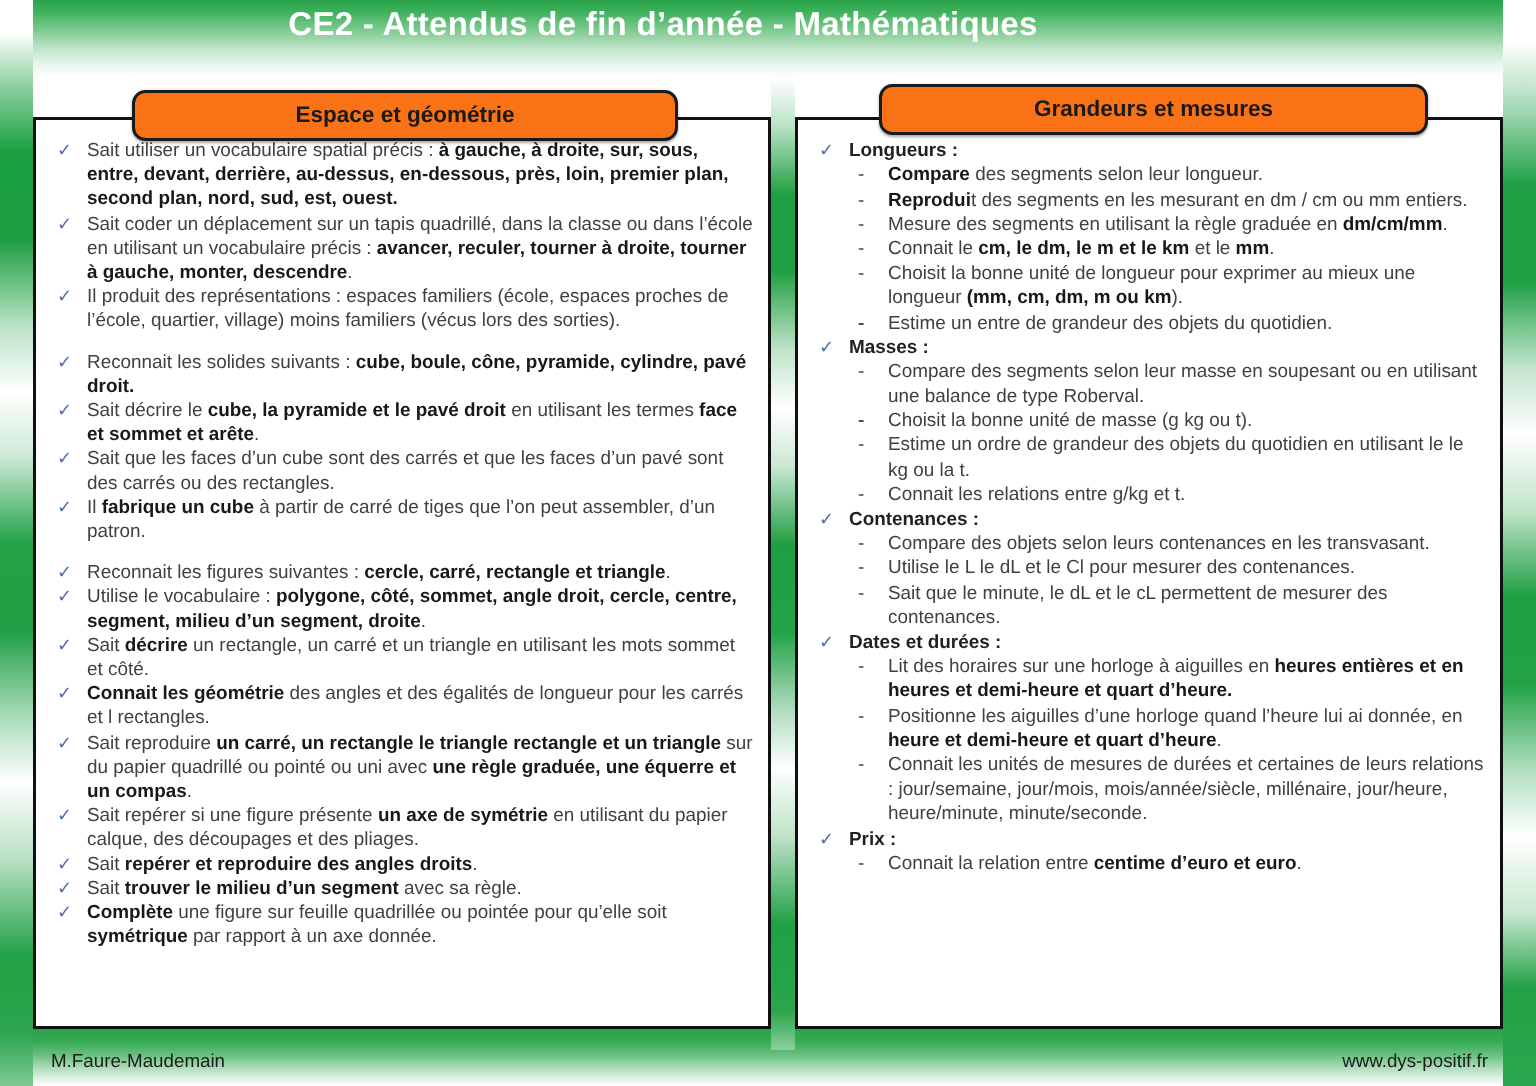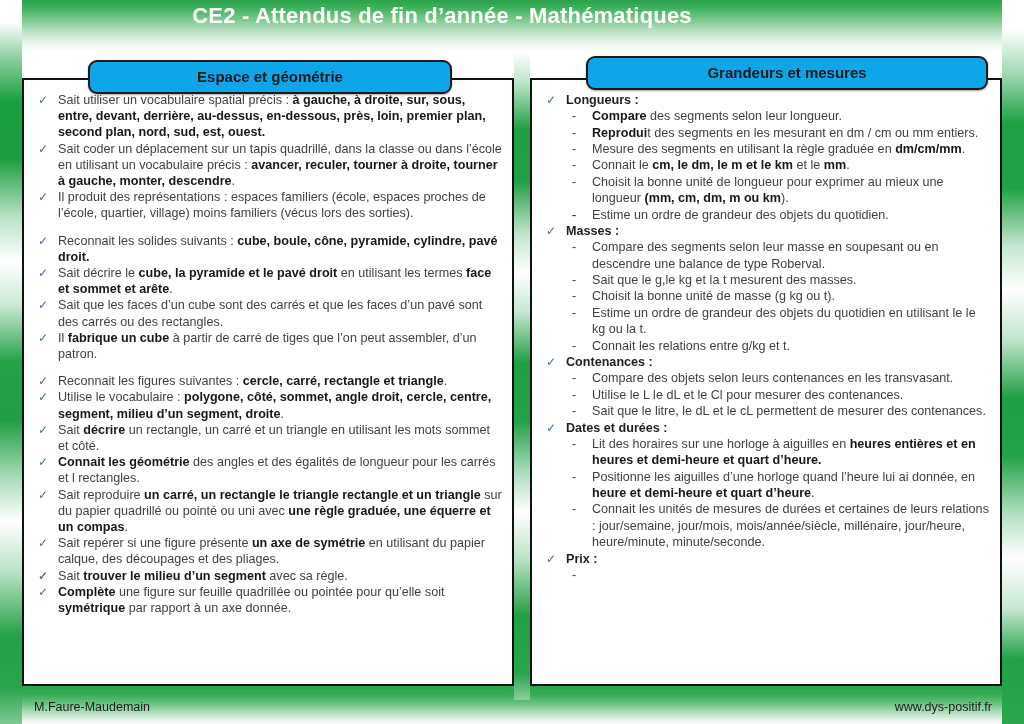--- a/index.html
+++ b/index.html
@@ -130,34 +130,34 @@
     border: 2px solid #111111;
     box-sizing: border-box;
     z-index: 3;
   }
   .col-left  { left: 22px;  top: 78px; width: 492px; height: 608px; }
   .col-right { left: 530px; top: 78px; width: 472px; height: 608px; }
 
   .col-header {
     position: absolute;
     box-sizing: border-box;
-    background: #0ea5e9;
+    background: #f97316;
     border: 2px solid #1a1a1a;
     border-radius: 9px;
     text-align: center;
     font-weight: bold;
     font-size: 15px;
     color: #1a1a1a;
     line-height: 30px;
     height: 34px;
     z-index: 6;
     box-shadow: 0 1px 2px rgba(0,0,0,0.35);
   }
   .hdr-left  { left: 88px;  top: 60px; width: 364px; }
-  .hdr-right { left: 586px; top: 56px; width: 402px; }
+  .hdr-right { left: 586px; top: 56px; width: 366px; }
 
   .col-body {
     padding: 12px 10px 6px 8px;
     box-sizing: border-box;
     height: 100%;
     overflow: hidden;
   }
 
   
   ul.checks {
@@ -244,59 +244,59 @@
         <li><span class="tick">✓</span><span>Sait décrire le <b>cube, la pyramide et le pavé droit</b> en utilisant les termes <b>face et sommet et arête</b>.</span></li>
         <li><span class="tick">✓</span><span>Sait que les faces d’un cube sont des carrés et que les faces d’un pavé sont des carrés ou des rectangles.</span></li>
         <li><span class="tick">✓</span><span>Il <b>fabrique un cube</b> à partir de carré de tiges que l’on peut assembler, d’un patron.</span></li>
         <li class="spacer"></li>
         <li><span class="tick">✓</span><span>Reconnait les figures suivantes : <b>cercle, carré, rectangle et triangle</b>.</span></li>
         <li><span class="tick">✓</span><span>Utilise le vocabulaire : <b>polygone, côté, sommet, angle droit, cercle, centre, segment, milieu d’un segment, droite</b>.</span></li>
         <li><span class="tick">✓</span><span>Sait <b>décrire</b> un rectangle, un carré et un triangle en utilisant les mots sommet et côté.</span></li>
         <li><span class="tick">✓</span><span><b>Connait les géométrie</b> des angles et des égalités de longueur pour les carrés et l rectangles.</span></li>
         <li><span class="tick">✓</span><span>Sait reproduire <b>un carré, un rectangle le triangle rectangle et un triangle</b> sur du papier quadrillé ou pointé ou uni avec <b>une règle graduée, une équerre et un compas</b>.</span></li>
         <li><span class="tick">✓</span><span>Sait repérer si une figure présente <b>un axe de symétrie</b> en utilisant du papier calque, des découpages et des pliages.</span></li>
-        <li><span class="tick">✓</span></li>
+        <li><span class="tick">✓</span><span>Sait <b>repérer et reproduire des angles droits</b>.</span></li>
         <li><span class="tick">✓</span><span>Sait <b>trouver le milieu d’un segment</b> avec sa règle.</span></li>
         <li><span class="tick">✓</span><span><b>Complète</b> une figure sur feuille quadrillée ou pointée pour qu’elle soit <b>symétrique</b> par rapport à un axe donnée.</span></li>
       </ul>
   </div>
 </div>
 <div class="col-header hdr-left">Espace et géométrie</div>
 
 <div class="column col-right">
   <div class="col-body">
     <ul class="checks" id="right-list">
         <li class="group"><span class="tick">✓</span><span class="grouplabel">Longueurs :</span><ul class="subs">
             <li><span class="dash">-</span><span><b>Compare</b> des segments selon leur longueur.</span></li>
             <li><span class="dash">-</span><span><b>Reprodui</b>t des segments en les mesurant en dm / cm ou mm entiers.</span></li>
             <li><span class="dash">-</span><span>Mesure des segments en utilisant la règle graduée en <b>dm/cm/mm</b>.</span></li>
             <li><span class="dash">-</span><span>Connait le <b>cm, le dm, le m et le km</b> et le <b>mm</b>.</span></li>
             <li><span class="dash">-</span><span>Choisit la bonne unité de longueur pour exprimer au mieux une longueur <b>(mm, cm, dm, m ou km</b>).</span></li>
             <li><span class="dash">-</span></li>
-            <li><span class="dash">-</span><span>Estime un ordre de grandeur des objets du quotidien.</span></li>
+            <li><span class="dash">-</span><span>Estime un entre de grandeur des objets du quotidien.</span></li>
           </ul></li>
         <li class="group"><span class="tick">✓</span><span class="grouplabel">Masses :</span><ul class="subs">
-            <li><span class="dash">-</span><span>Compare des segments selon leur masse en soupesant ou en descendre une balance de type Roberval.</span></li>
-            <li><span class="dash">-</span><span>Sait que le g,le kg et la t mesurent des masses.</span></li>
+            <li><span class="dash">-</span><span>Compare des segments selon leur masse en soupesant ou en utilisant une balance de type Roberval.</span></li>
+            <li><span class="dash">-</span></li>
             <li><span class="dash">-</span><span>Choisit la bonne unité de masse (g kg ou t).</span></li>
             <li><span class="dash">-</span><span>Estime un ordre de grandeur des objets du quotidien en utilisant le le kg ou la t.</span></li>
             <li><span class="dash">-</span><span>Connait les relations entre g/kg et t.</span></li>
           </ul></li>
         <li class="group"><span class="tick">✓</span><span class="grouplabel">Contenances :</span><ul class="subs">
             <li><span class="dash">-</span><span>Compare des objets selon leurs contenances en les transvasant.</span></li>
             <li><span class="dash">-</span><span>Utilise le L le dL et le Cl pour mesurer des contenances.</span></li>
-            <li><span class="dash">-</span><span>Sait que le litre, le dL et le cL permettent de mesurer des contenances.</span></li>
+            <li><span class="dash">-</span><span>Sait que le minute, le dL et le cL permettent de mesurer des contenances.</span></li>
           </ul></li>
         <li class="group"><span class="tick">✓</span><span class="grouplabel">Dates et durées :</span><ul class="subs">
             <li><span class="dash">-</span><span>Lit des horaires sur une horloge à aiguilles en <b>heures entières et en heures et demi-heure et quart d’heure.</b></span></li>
             <li><span class="dash">-</span><span>Positionne les aiguilles d’une horloge quand l’heure lui ai donnée, en <b>heure et demi-heure et quart d’heure</b>.</span></li>
             <li><span class="dash">-</span><span>Connait les unités de mesures de durées et certaines de leurs relations : jour/semaine, jour/mois, mois/année/siècle, millénaire, jour/heure, heure/minute, minute/seconde.</span></li>
           </ul></li>
         <li class="group"><span class="tick">✓</span><span class="grouplabel">Prix :</span><ul class="subs">
-            <li><span class="dash">-</span></li>
+            <li><span class="dash">-</span><span>Connait la relation entre <b>centime d’euro et euro</b>.</span></li>
           </ul></li>
       </ul>
   </div>
 </div>
 <div class="col-header hdr-right">Grandeurs et mesures</div>
 
 <div class="footer-left">M.Faure-Maudemain</div>
 <div class="footer-right">www.dys-positif.fr</div>
 
 </body></html>

